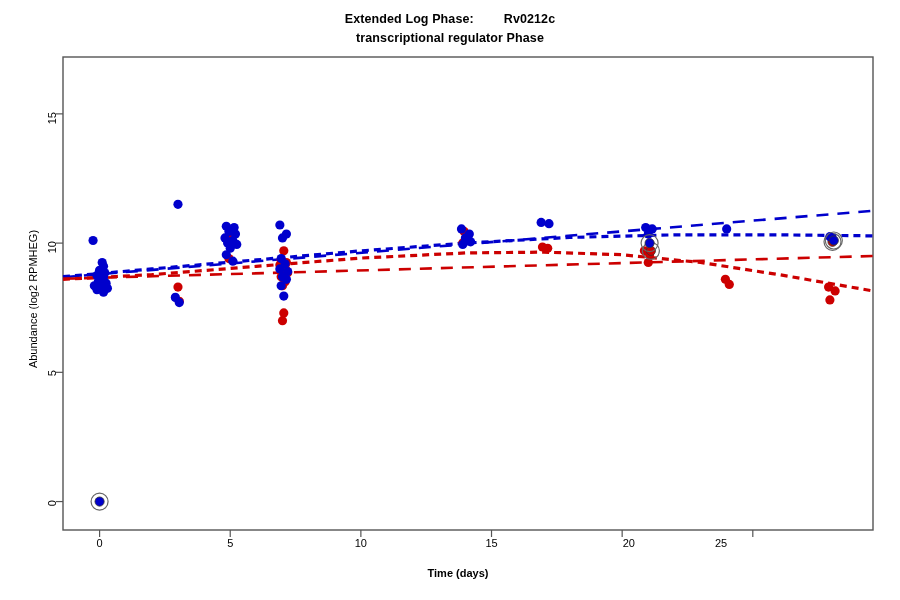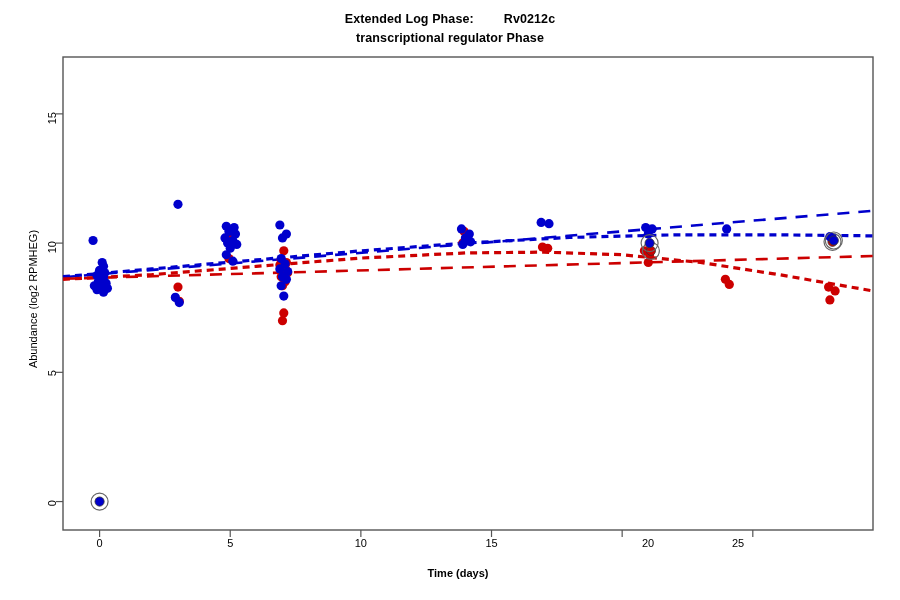--- a/index.html
+++ b/index.html
@@ -208,22 +208,22 @@
   </svg>
 
   <div class="axis-title" id="xlab">Time  (days)</div>
   <div class="axis-title" id="ylab">Abundance (log2 RPMHEG)</div>
 
   <div id="xtick-labels">
       <div class="tick-label xtick-label" style="left: 99.5806px;">0</div>
       <div class="tick-label xtick-label" style="left: 230.226px;">5</div>
       <div class="tick-label xtick-label" style="left: 360.871px;">10</div>
       <div class="tick-label xtick-label" style="left: 491.516px;">15</div>
-      <div class="tick-label xtick-label" style="left: 648px;">20</div>
-      <div class="tick-label xtick-label" style="left: 738px;">25</div>
+      <div class="tick-label xtick-label" style="left: 615px; text-align: right;">20</div>
+      <div class="tick-label xtick-label" style="left: 721px;">25</div>
     </div>
   <div id="ytick-labels">
       <div class="tick-label ytick-label" style="top: 501.568px; transform: rotate(-90deg);">0</div>
       <div class="tick-label ytick-label" style="top: 372.333px; transform: rotate(-90deg);">5</div>
       <div class="tick-label ytick-label" style="top: 243.098px; transform: rotate(-90deg);">10</div>
       <div class="tick-label ytick-label" style="top: 113.863px; transform: rotate(-90deg);">15</div>
     </div>
 
 </div>
 

